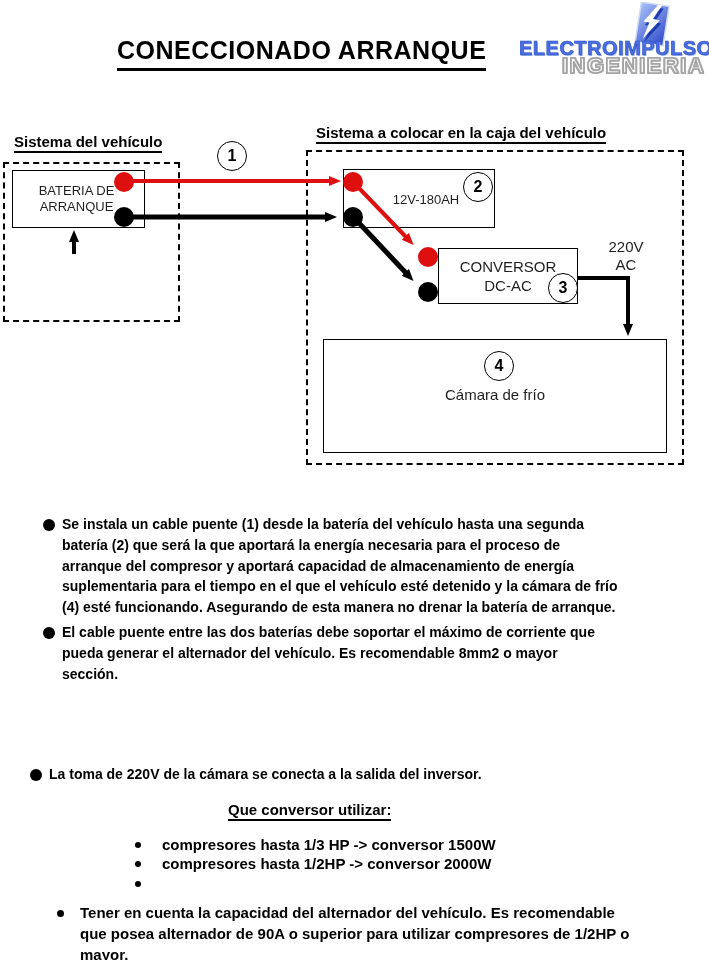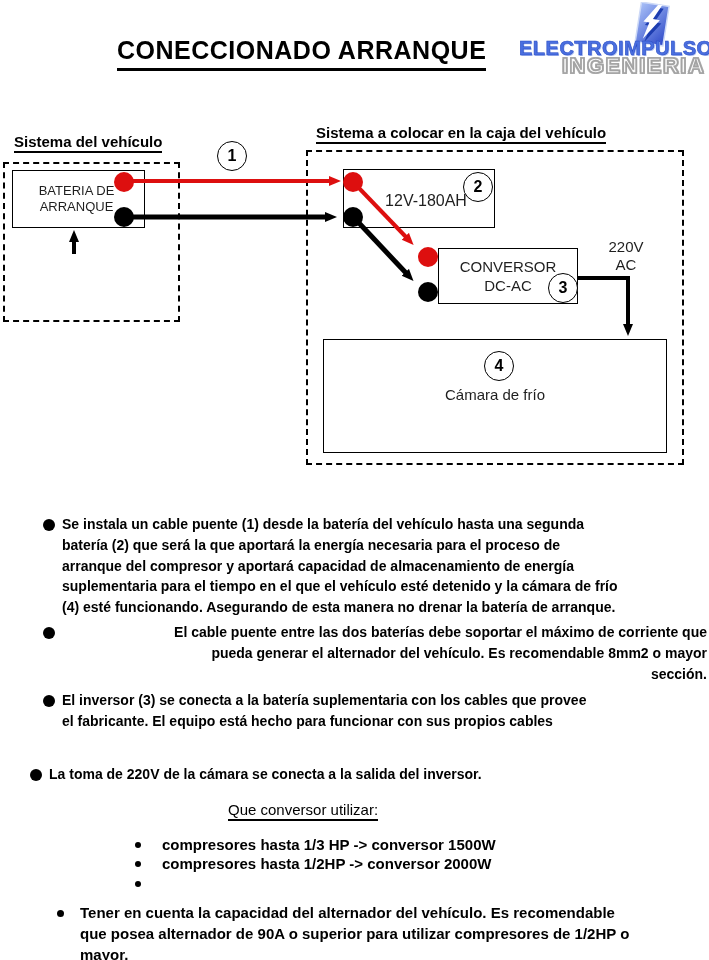--- a/index.html
+++ b/index.html
@@ -25,21 +25,21 @@
   .h-right{left:316px;top:124px;}
 
   
   .dashbox{border:2px dashed #000;z-index:1;}
   .dash-left{left:3px;top:162px;width:173px;height:156px;}
   .dash-right{left:306px;top:150px;width:374px;height:311px;}
   .solidbox{border:1px solid #000;background:#fff;z-index:2;}
   .battery1{left:12px;top:170px;width:121px;height:56px;display:flex;align-items:center;justify-content:center;padding-left:10px;}
   .battery1 .lbl{font-size:13px;line-height:16px;text-align:center;color:#1f1f1f;padding-right:14px;white-space:pre-line;}
   .battery2{left:343px;top:169px;width:150px;height:57px;}
-  .battery2 .lbl{position:absolute;left:0;right:0;top:22px;text-align:center;font-size:16px;color:#1f1f1f;padding-left:14px;}
+  .battery2 .lbl{position:absolute;left:0;right:0;top:22px;text-align:center;font-size:13px;color:#1f1f1f;padding-left:14px;}
   .conversor{left:438px;top:248px;width:138px;height:54px;display:flex;align-items:center;justify-content:center;}
   .conversor .lbl{font-size:15px;line-height:19px;text-align:center;color:#1f1f1f;white-space:pre-line;}
   .camera{left:323px;top:339px;width:342px;height:112px;}
   .camera .lbl{position:absolute;left:0;right:0;top:46px;text-align:center;font-size:15px;color:#1f1f1f;}
 
   .alternator{left:39px;top:255px;width:66px;height:66px;border:1px solid #000;border-radius:50%;
       display:flex;flex-direction:column;align-items:center;justify-content:center;z-index:2;background:#fff;}
   .alternator .l1{font-size:12.5px;color:#1f1f1f;}
   .alternator .l2{font-size:16px;color:#1f1f1f;}
 
@@ -61,24 +61,24 @@
   .t1p{left:114px;top:172px;} .t1n{left:114px;top:207px;}
   .t2p{left:343px;top:172px;} .t2n{left:343px;top:207px;}
   .t3p{left:418px;top:247px;} .t3n{left:418px;top:282px;}
 
   .wires{left:0;top:0;z-index:3;pointer-events:none;}
 
   
   .note{display:flex;align-items:flex-start;}
   .note .dot{flex:0 0 auto;width:12px;height:12px;border-radius:50%;background:#000;margin:5px 7px 0 0;}
   .note .txt{font-size:14px;font-weight:bold;line-height:20.8px;white-space:pre-line;width:645px;}
-  .n1{left:43px;top:514px;} .n2{left:43px;top:622px;text-align:right;} .n3{left:43px;top:690px;} .n4{left:30px;top:745px;margin-top:19px;}
-
-  
-  .conv-head{left:228px;top:801px;font-size:15px;font-weight:normal;border-bottom:2px solid #000;padding-bottom:1px;}
+  .n1{left:43px;top:514px;} .n2{left:43px;top:622px;} .n3{left:43px;top:690px;} .n4{left:30px;top:745px;margin-top:19px;}
+
+  
+  .conv-head{left:228px;top:801px;font-size:15px;font-weight:bold;border-bottom:2px solid #000;padding-bottom:1px;}
   .conv-list{left:135px;top:835px;}
   .conv-item{display:flex;align-items:flex-start;height:19.4px;}
   .conv-item .dot{flex:0 0 auto;width:6px;height:6px;border-radius:50%;background:#000;margin:7px 0 0 0;}
   .conv-item .txt{font-size:15px;font-weight:bold;line-height:19.4px;margin-left:21px;white-space:nowrap;}
   .final-note{left:57px;top:902px;display:flex;align-items:flex-start;}
   .final-note .dot{flex:0 0 auto;width:7px;height:7px;border-radius:50%;background:#000;margin:8px 0 0 0;}
   .final-note .txt{font-size:15px;font-weight:bold;line-height:21px;margin-left:16px;white-space:pre-line;width:600px;}
 </style>
 </head>
 <body>
@@ -178,25 +178,20 @@
 batería (2) que será la que aportará la energía necesaria para el proceso de
 arranque del compresor y aportará capacidad de almacenamiento de energía
 suplementaria para el tiempo en el que el vehículo esté detenido y la cámara de frío
 (4) esté funcionando. Asegurando de esta manera no drenar la batería de arranque.</div>
   </div>
   <div class="abs note n2">
     <span class="dot"></span>
     <div class="txt">El cable puente entre las dos baterías debe soportar el máximo de corriente que
 pueda generar el alternador del vehículo. Es recomendable 8mm2 o mayor
 sección.</div>
-  </div>
-  <div class="abs note n3">
-    <span class="dot"></span>
-    <div class="txt">El inversor (3) se conecta a la batería suplementaria con los cables que provee
-el fabricante. El equipo está hecho para funcionar con sus propios cables</div>
   </div>
   <div class="abs note n4">
     <span class="dot"></span>
     <div class="txt">La toma de 220V de la cámara se conecta a la salida del inversor.</div>
   </div>
 
   <div class="abs conv-head">Que conversor utilizar:</div>
   <div class="abs conv-list">
     <div class="conv-item">
       <span class="dot"></span>

